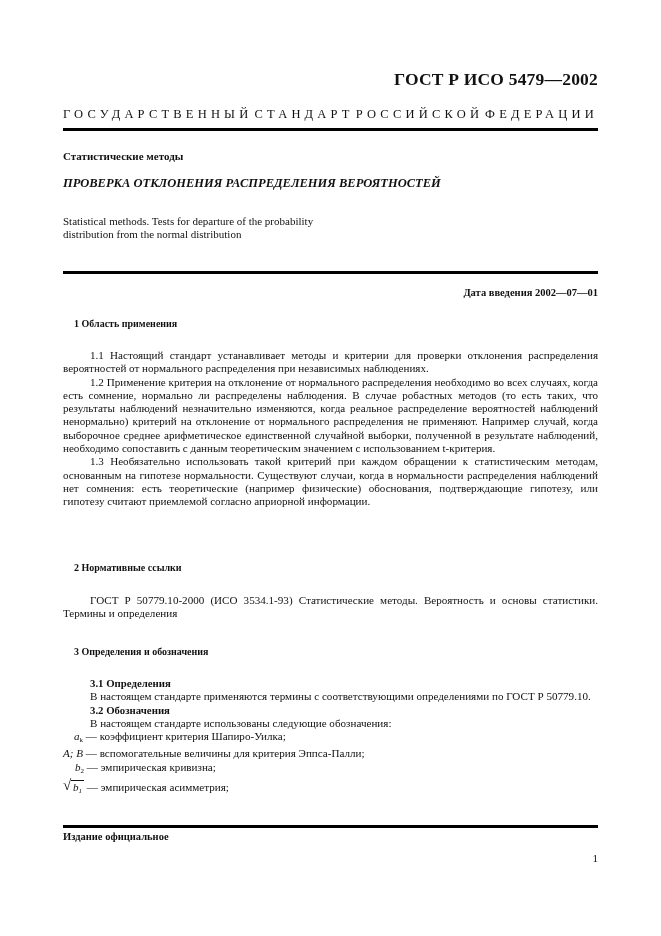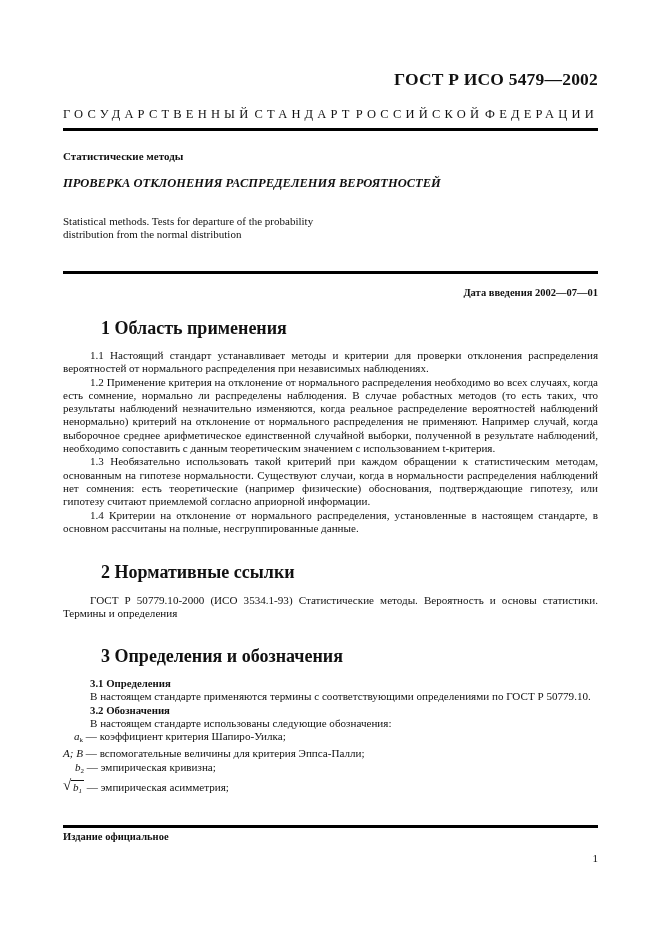--- a/index.html
+++ b/index.html
@@ -10,21 +10,21 @@
   .state-std span { white-space: nowrap; }
   .rule-top { left: 63px; right: 63px; top: 128px; height: 3px; background: #000; }
   .center { left: 63px; right: 63px; text-align: left; }
   .series { top: 150px; font-size: 11px; font-weight: bold; }
   .title-ru { top: 176px; font-size: 12.5px; font-weight: bold; line-height: 15px; font-style: italic; }
   .title-en { top: 215px; font-size: 11px; line-height: 13px; }
   .rule-mid { left: 63px; right: 63px; top: 271px; height: 3px; background: #000; }
   .intro-date { right: 63px; top: 287px; font-size: 10.5px; font-weight: bold; }
   .body { left: 63px; width: 535px; font-size: 11.1px; line-height: 13.3px; text-align: justify; }
   .body p { margin: 0; text-indent: 27px; }
-  .h1 { left: 101px; font-size: 18px; font-weight: bold; }
+  .h1 { left: 74px; font-size: 10px; font-weight: bold; }
   .h2 { font-size: 10.8px; font-weight: bold; text-indent: 27px; margin: 0; }
   .sym { margin: 0; padding-left: 0; }
   .sym i { font-style: italic; }
   .rule-bot { left: 63px; right: 63px; top: 825px; height: 3px; background: #000; }
   .official { left: 63px; top: 831px; font-size: 10.5px; font-weight: bold; }
   .page-num { right: 63px; top: 852px; font-size: 11px; }
   sub { font-size: 7px; vertical-align: -2px; }
   .sqrt { display: inline-block; position: relative; padding-left: 6px; }
   .sqrt::before { content: "√"; position: absolute; left: -2px; top: -2px; font-size: 15px; }
   .sqrt .over { border-top: 1px solid #111; padding: 0 2px; font-style: italic; margin-top: 12px; }
@@ -52,21 +52,20 @@
 </div>
 <div class="abs rule-mid"></div>
 
 <div class="abs intro-date">Дата введения 2002—07—01</div>
 
 <div class="abs h1" style="top:318px;">1 Область применения</div>
 <div class="abs body" style="top:349px;">
   <p>1.1 Настоящий стандарт устанавливает методы и критерии для проверки отклонения распределения вероятностей от нормального распределения при независимых наблюдениях.</p>
   <p>1.2 Применение критерия на отклонение от нормального распределения необходимо во всех случаях, когда есть сомнение, нормально ли распределены наблюдения. В случае робастных методов (то есть таких, что результаты наблюдений незначительно изменяются, когда реальное распределение вероятностей наблюдений ненормально) критерий на отклонение от нормального распределения не применяют. Например случай, когда выборочное среднее арифметическое единственной случайной выборки, полученной в результате наблюдений, необходимо сопоставить с данным теоретическим значением с использованием t-критерия.</p>
   <p>1.3 Необязательно использовать такой критерий при каждом обращении к статистическим методам, основанным на гипотезе нормальности. Существуют случаи, когда в нормальности распределения наблюдений нет сомнения: есть теоретические (например физические) обоснования, подтверждающие гипотезу, или гипотезу считают приемлемой согласно априорной информации.</p>
-  <p>1.4 Критерии на отклонение от нормального распределения, установленные в настоящем стандарте, в основном рассчитаны на полные, несгруппированные данные.</p>
 </div>
 
 <div class="abs h1" style="top:562px;">2 Нормативные ссылки</div>
 <div class="abs body" style="top:594px;">
   <p>ГОСТ Р 50779.10-2000 (ИСО 3534.1-93) Статистические методы. Вероятность и основы статистики. Термины и определения</p>
 </div>
 
 <div class="abs h1" style="top:646px;">3 Определения и обозначения</div>
 <div class="abs body" style="top:677px;">
   <p class="h2">3.1 Определения</p>

